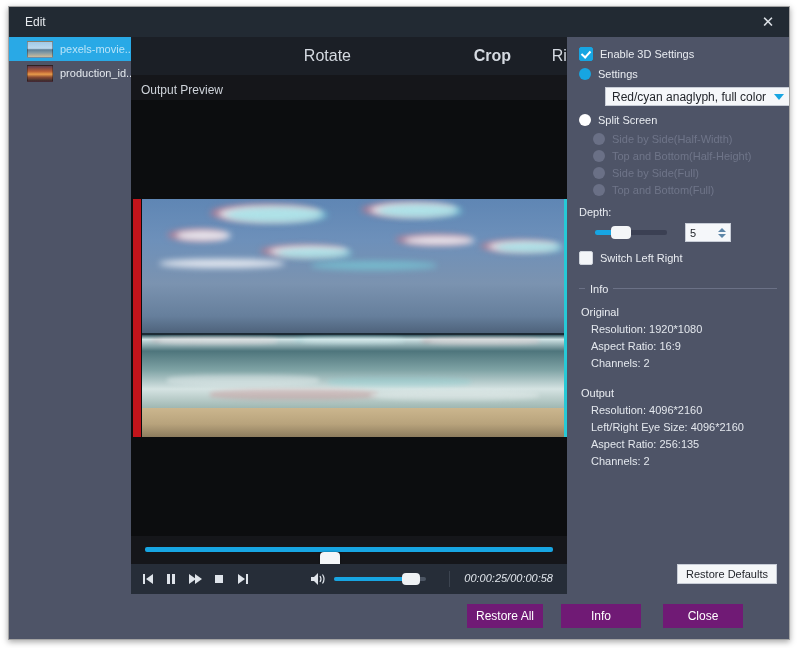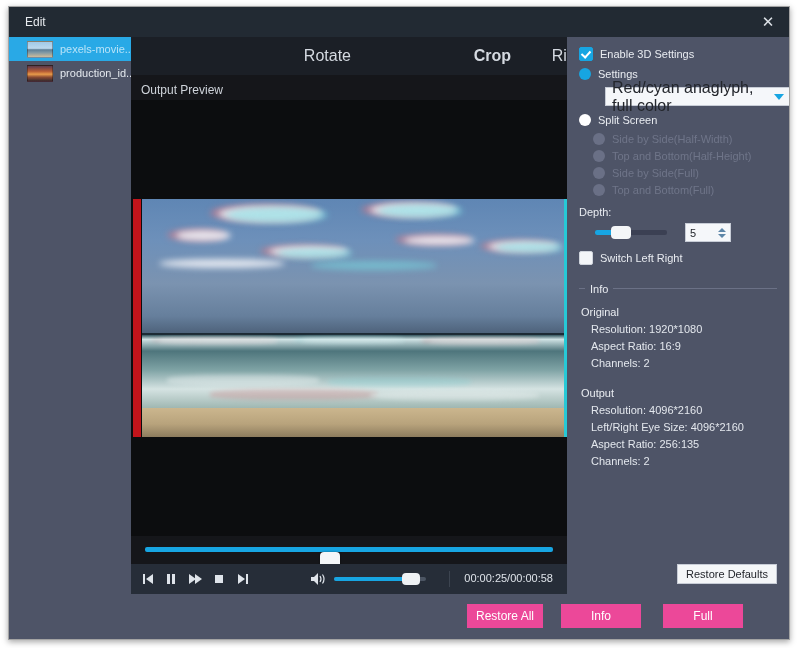--- a/index.html
+++ b/index.html
@@ -112,21 +112,21 @@
 
   
   .controls{position:absolute;left:0;right:222px;bottom:0;height:30px;background:#262d38;}
   .ctrl{position:absolute;top:8px;width:15px;height:14px;cursor:pointer;}
   .ctrl svg{display:block;}
   .volwrap{position:absolute;left:175px;top:8px;width:130px;height:14px;}
   .voltrack{position:absolute;left:28px;top:5px;width:92px;height:4px;background:#4c5563;border-radius:2px;cursor:pointer;}
   .volfill{position:absolute;left:0;top:0;width:80%;height:100%;background:#17a5e2;border-radius:2px;}
   .volknob{position:absolute;left:74%;top:-4px;width:18px;height:12px;background:#eef1f4;border-radius:4px;cursor:pointer;}
   .divider{position:absolute;left:318px;top:7px;width:1px;height:16px;background:#3c4450;}
-  .timecode{position:absolute;right:14px;top:8px;color:#dfe4ea;font-size:11px;}
+  .timecode{position:absolute;right:14px;top:8px;color:#dfe4ea;font-size:11px;font-style:italic;}
 
   
   .rpanel{
     position:absolute;right:0;top:30px;width:222px;bottom:45px;background:#4e5467;
     box-sizing:border-box;padding:10px 12px 0 12px;
   }
   .row{display:flex;align-items:center;margin-bottom:7px;}
   .row.sub{margin-left:14px;margin-bottom:5px;text-align:center;}
   .cb{
     width:12px;height:12px;background:#17a5e2;border:1px solid #17a5e2;border-radius:2px;
@@ -141,21 +141,21 @@
   .rb{width:12px;height:12px;border-radius:50%;background:#ffffff;flex:none;cursor:pointer;}
   .rb.on{background:#17a5e2;}
   .rb.dis{background:#6a7086;cursor:default;}
   .lbl{margin-left:7px;font-size:11px;color:#e9ecf1;}
   .lbl.dis{color:#6f7589;}
 
   .select{
     margin:0 0 8px 26px;width:186px;height:19px;background:#f5f7fa;border:1px solid #c7ccd6;
     box-sizing:border-box;display:flex;align-items:center;padding:0 6px;cursor:pointer;
   }
-  .select span{font-size:16px;color:#23262c;flex:1;}
+  .select span{font-size:12px;color:#23262c;flex:1;}
   .caret{width:0;height:0;border-left:5px solid transparent;border-right:5px solid transparent;border-top:6px solid #17a5e2;}
 
   .depthlabel{font-size:11px;color:#e9ecf1;margin:10px 0 5px 0;}
   .depthrow{display:flex;align-items:center;margin-bottom:9px;}
   .dtrack{position:relative;width:72px;height:5px;background:#3b4053;border-radius:2px;margin-left:16px;cursor:pointer;}
   .dfill{position:absolute;left:0;top:0;width:28%;height:100%;background:#17a5e2;border-radius:2px;}
   .dknob{position:absolute;left:22%;top:-4px;width:20px;height:13px;background:#f4f6f8;border-radius:4px;cursor:pointer;}
   .spin{
     margin-left:18px;width:46px;height:19px;background:#f5f7fa;border:1px solid #c7ccd6;
     box-sizing:border-box;display:flex;align-items:center;padding:0 4px;
@@ -174,21 +174,21 @@
   .grp-space{height:13px;}
 
   .restore-def{
     position:absolute;right:12px;bottom:10px;background:#f4f6f8;border:1px solid #c7ccd6;
     font-size:11px;color:#23262c;padding:3px 8px;cursor:pointer;
   }
 
   
   .footer{position:absolute;left:0;right:0;bottom:0;height:45px;background:#4e5467;}
   .btn{
-    position:absolute;top:10px;height:24px;background:#ec4899;color:#ffffff;border:none;
+    position:absolute;top:10px;height:24px;background:#701a75;color:#ffffff;border:none;
     font-size:12px;font-family:"Liberation Sans",sans-serif;cursor:pointer;
   }
 </style>
 </head>
 <body>
 
 <div class="window">
 
   <div class="titlebar">
     <div class="title">Edit</div>
@@ -393,16 +393,16 @@
     <div class="grp-item">Left/Right Eye Size: 4096*2160</div>
     <div class="grp-item">Aspect Ratio: 256:135</div>
     <div class="grp-item">Channels: 2</div>
 
     <div class="restore-def">Restore Defaults</div>
   </div>
 
   <div class="footer">
     <button class="btn" style="right:246px;width:76px;">Restore All</button>
     <button class="btn" style="right:148px;width:80px;">Info</button>
-    <button class="btn" style="right:46px;width:80px;">Full</button>
+    <button class="btn" style="right:46px;width:80px;">Close</button>
   </div>
 
 </div>
 
 </body></html>

